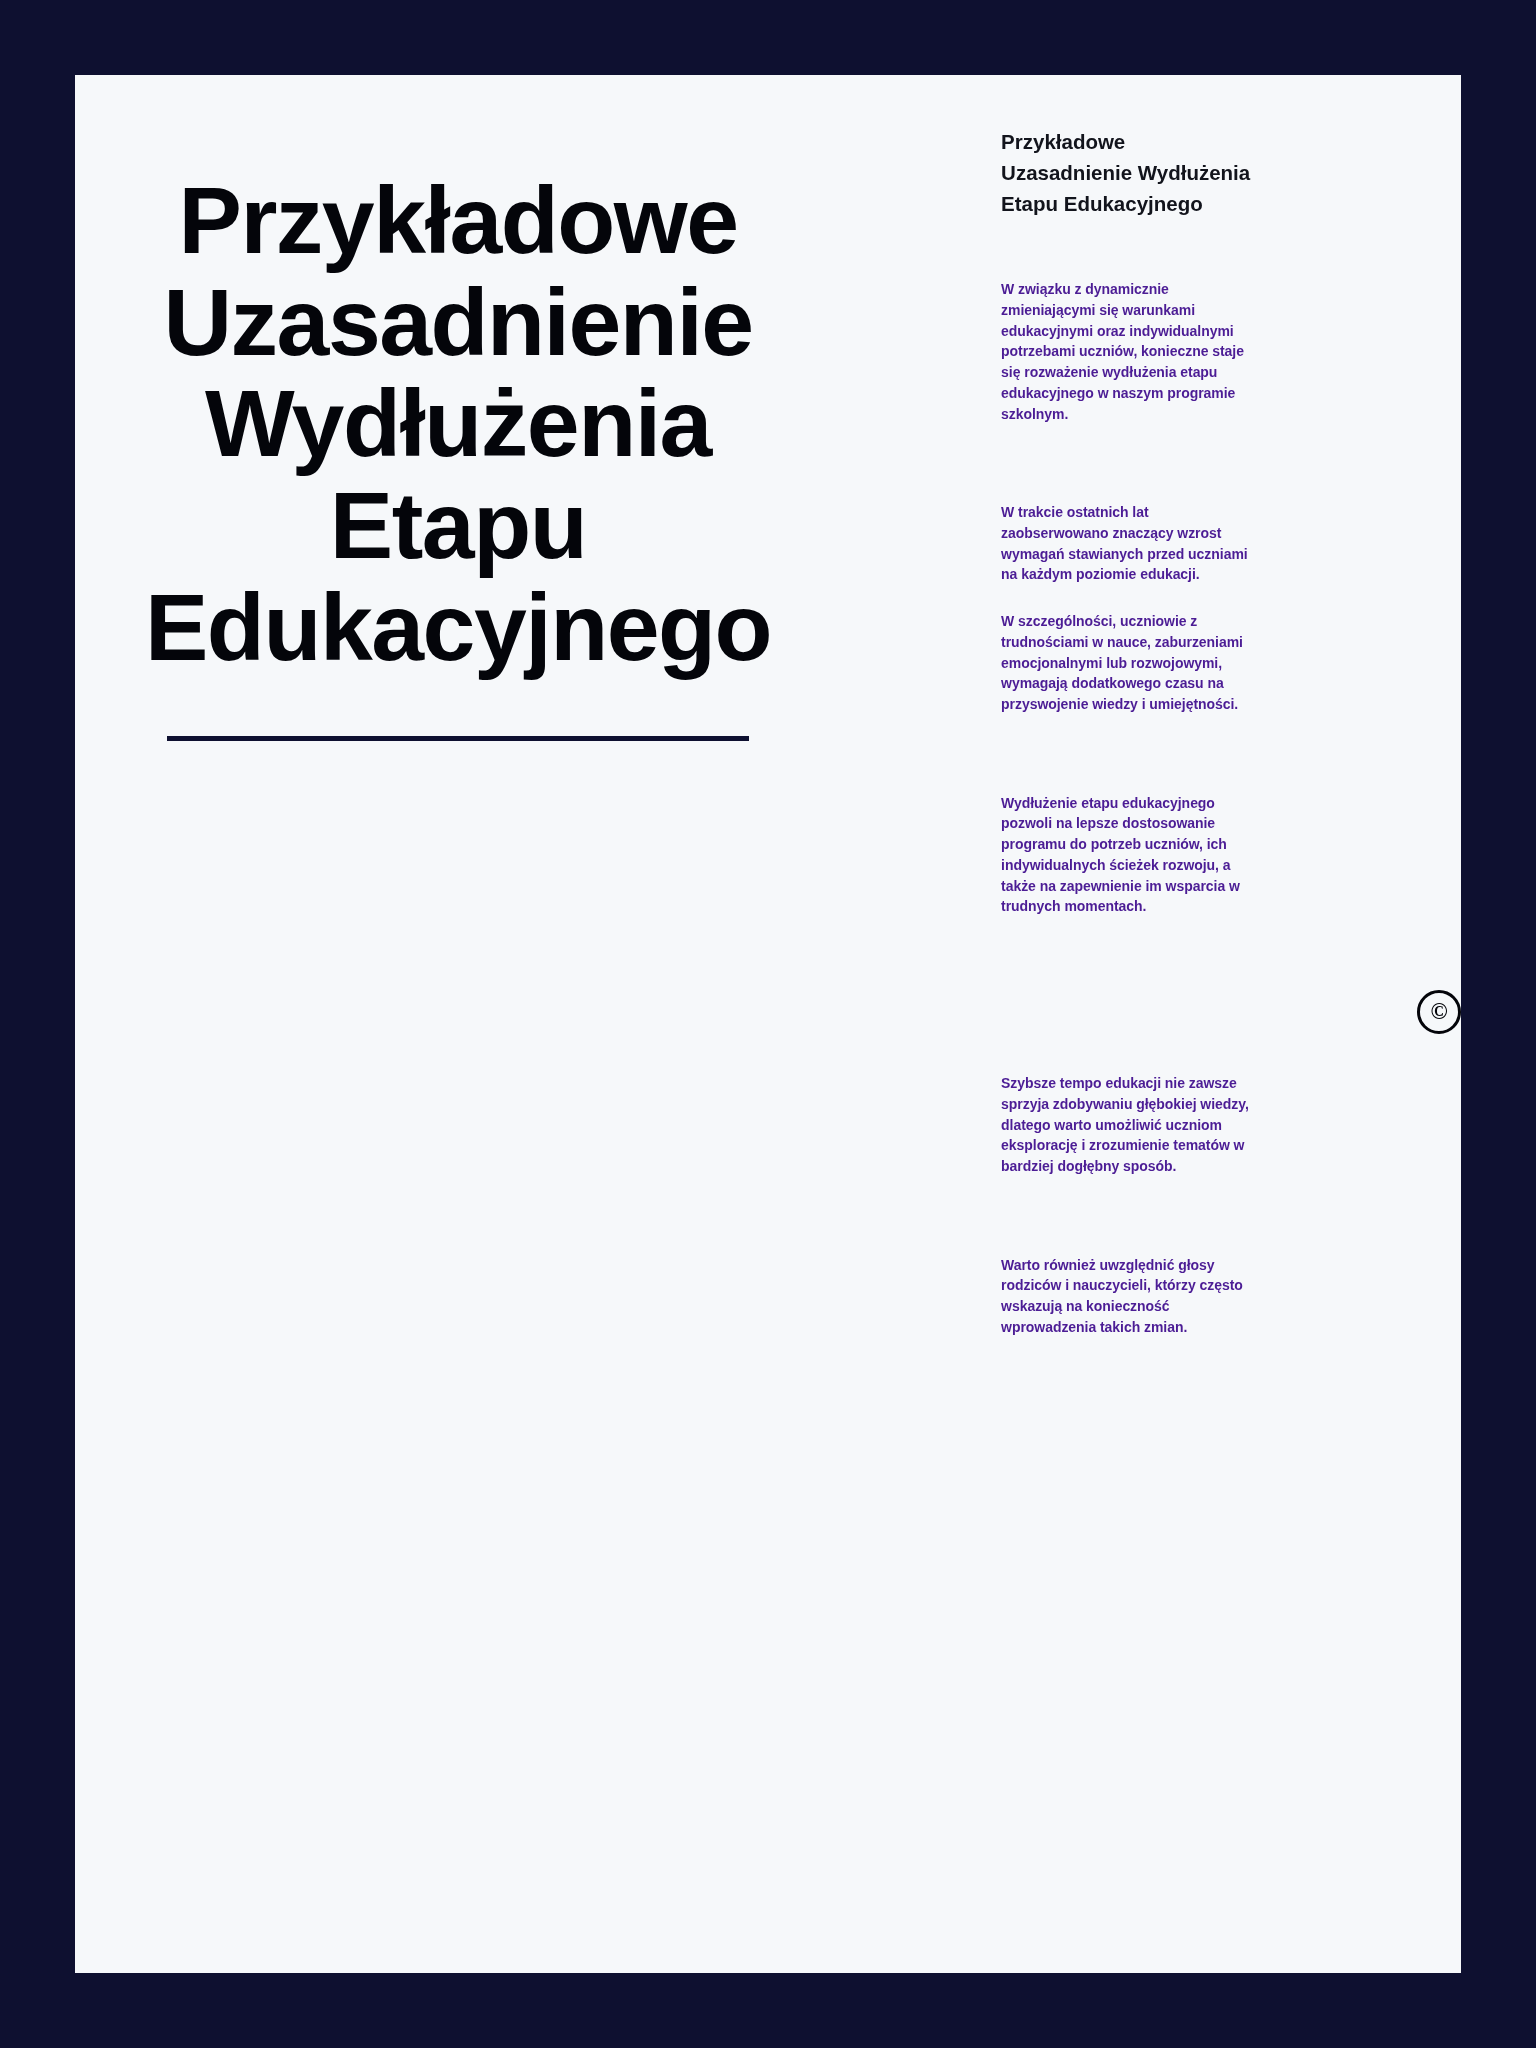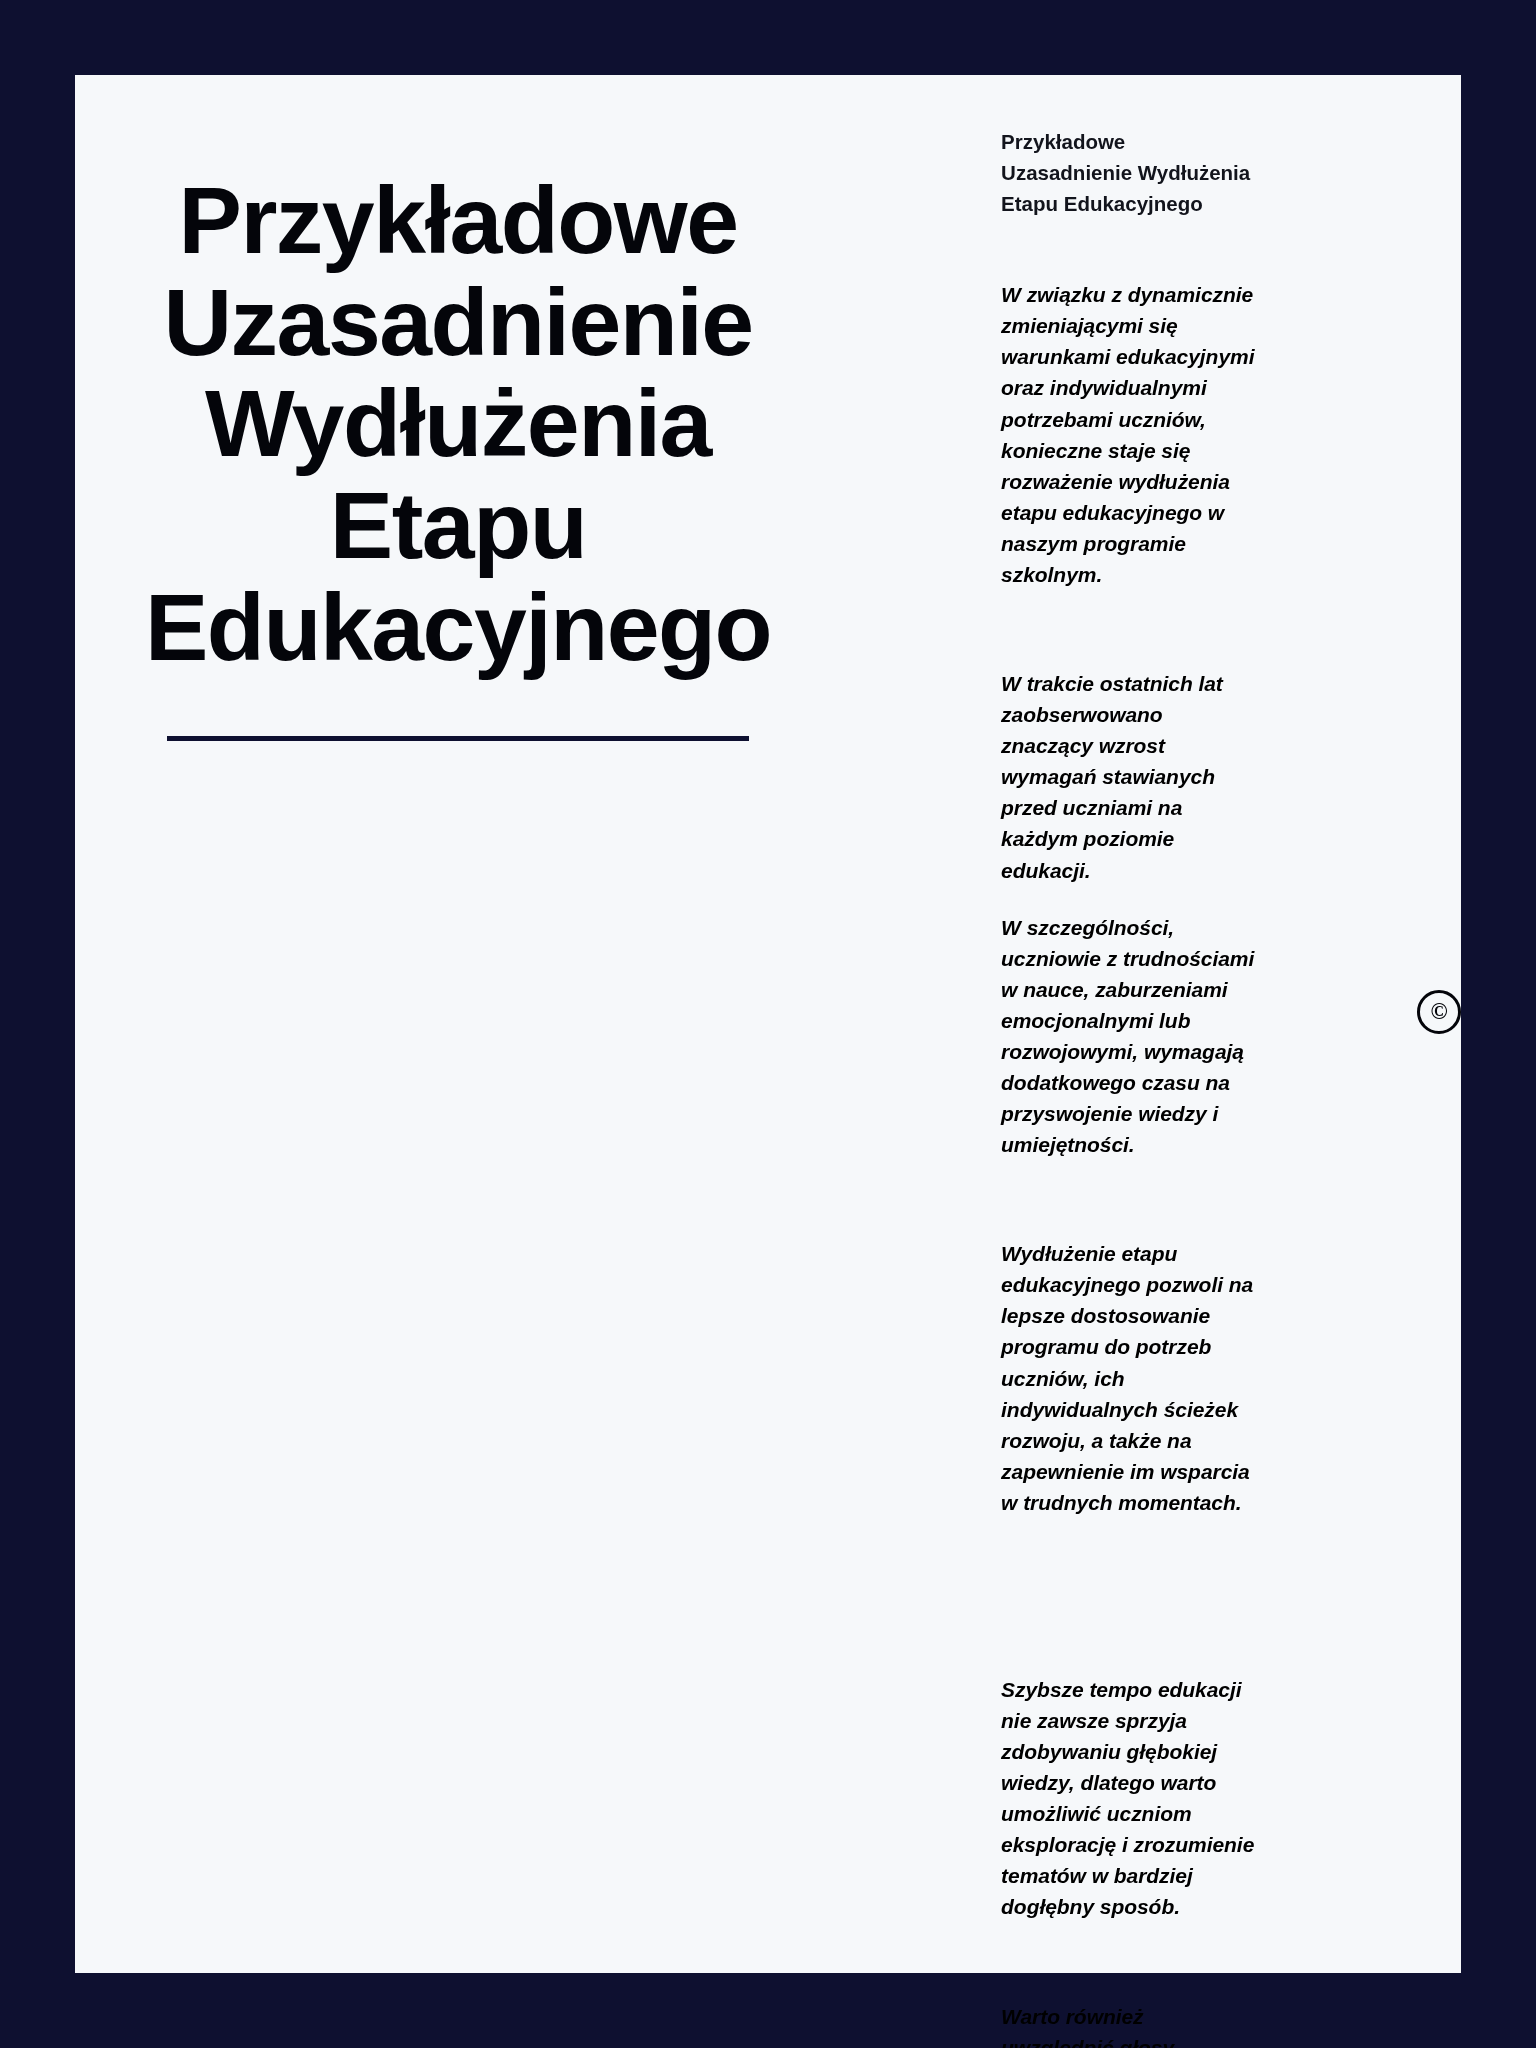--- a/index.html
+++ b/index.html
@@ -58,27 +58,26 @@
     color: #12141c;
     line-height: 1.5;
     margin: 0 0 60px 0;
   }
 
   .para-group {
     margin-bottom: 44px;
   }
 
   .para {
-    font-size: 21px;
+    font-size: 14px;
     font-weight: 700;
-    color: #000000;
+    color: #4c1d95;
     line-height: 1.48;
     margin: 0 0 26px 0;
     letter-spacing: -0.05px;
-    font-style: italic;
   }
 
   .para:last-child {
     margin-bottom: 0;
   }
 
   .group-gap {
     height: 34px;
   }
 

